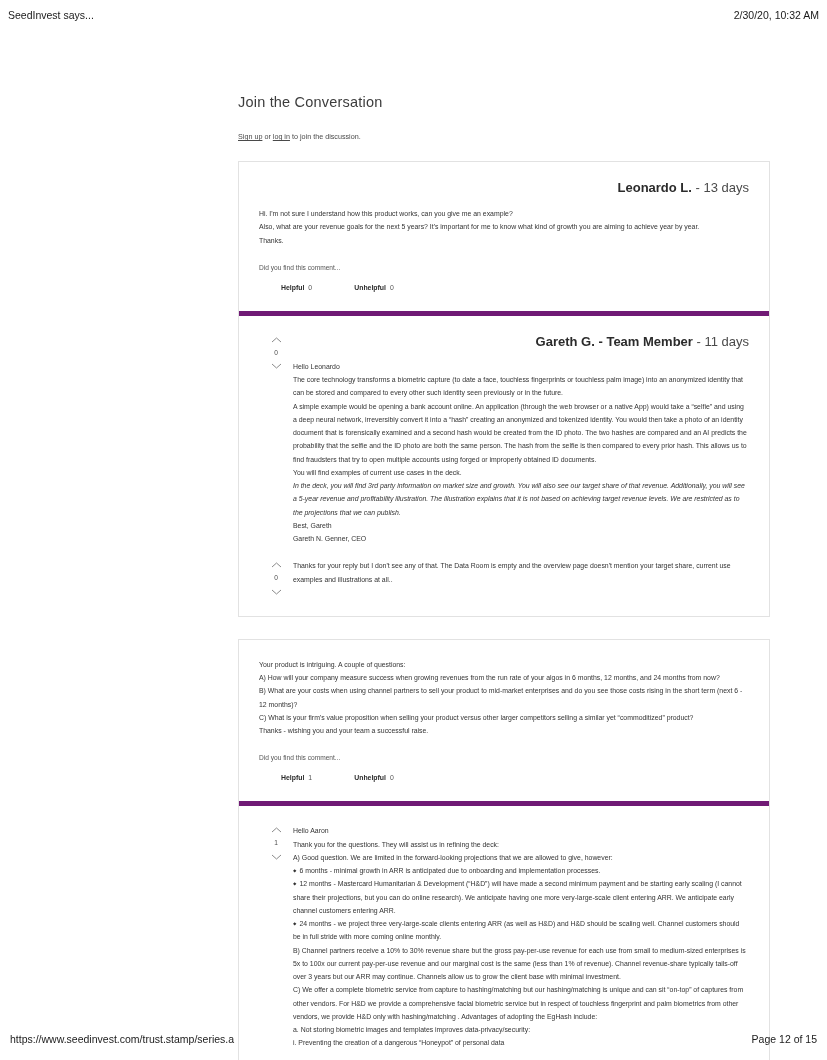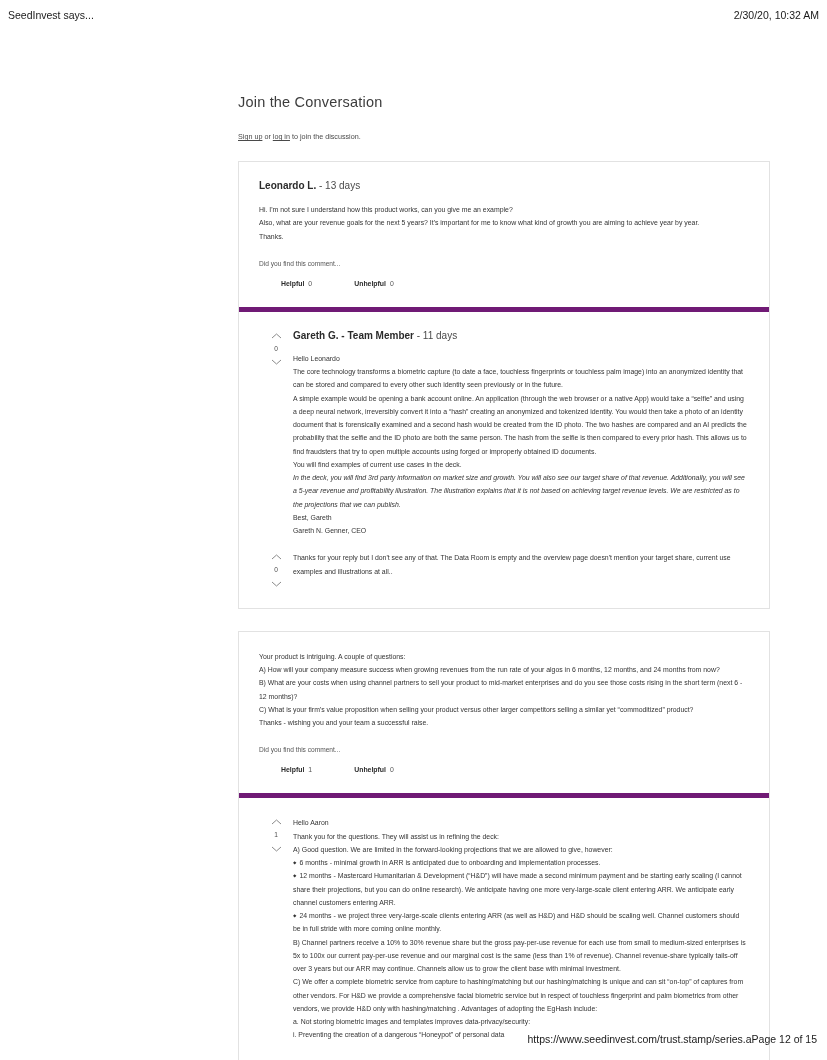--- a/index.html
+++ b/index.html
@@ -31,21 +31,21 @@
     font-size: 10.5px;
     color: #1a1a1a;
   }
   .print-footer {
     position: absolute;
     bottom: 12px;
     left: 0;
     width: 827px;
     height: 18px;
     display: flex;
-    justify-content: flex-end;
+    justify-content: space-between;
     align-items: center;
     padding: 0 10px;
     box-sizing: border-box;
     font-size: 10.5px;
     color: #1a1a1a;
   }
 
   
   .content {
     position: absolute;
@@ -80,23 +80,24 @@
     margin-bottom: 22px;
   }
   .card-section {
     padding: 18px 20px 20px 20px;
   }
   .card-section + .card-section {
     border-top: 5px solid #701a75;
   }
 
   .author-line {
-    font-size: 10px;
+    font-size: 13px;
     margin-bottom: 12px;
     color: #2b2b2b;
+    text-align: right;
   }
   .author-name {
     font-weight: bold;
   }
   .author-meta {
     font-weight: 400;
     color: #4a4a4a;
   }
 
   .body-text {

